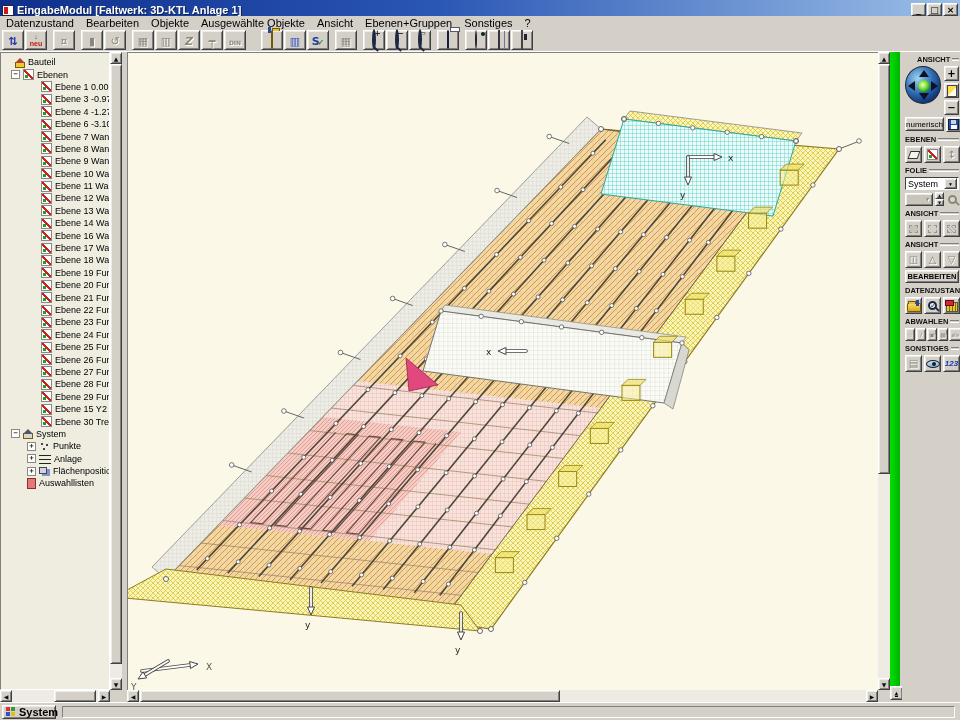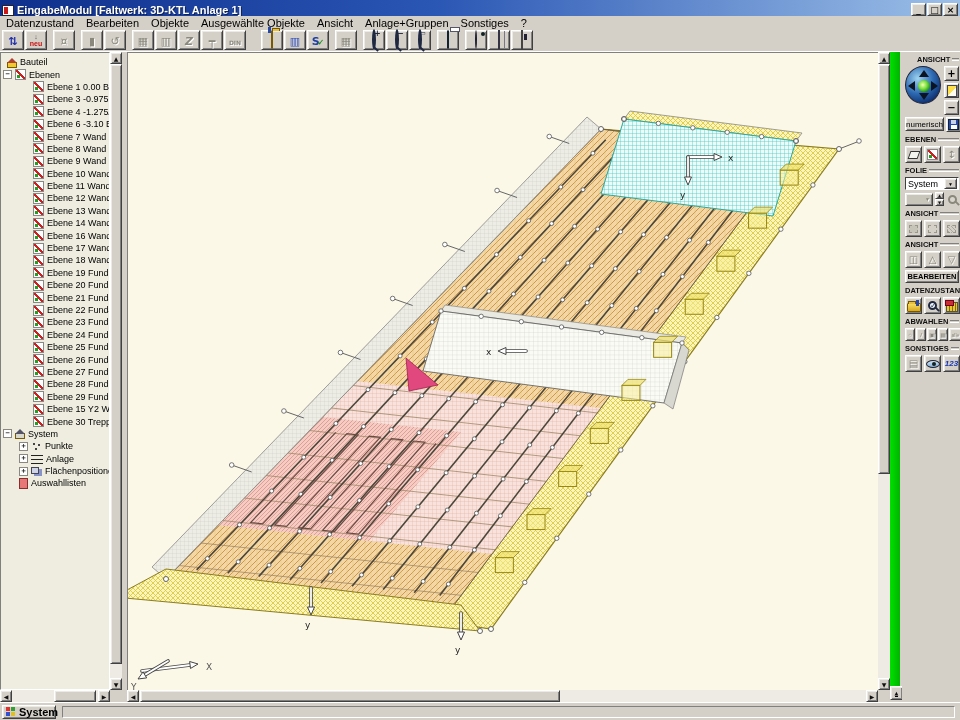--- a/index.html
+++ b/index.html
@@ -43,21 +43,21 @@
   .book::after{content:"";position:absolute;left:0;right:0;top:1px;height:1px;background:#C03030;}
   .door{width:9px;height:12px;background:#EDE6D2;border:1px solid #444;position:relative;}
   .door::after{content:"";position:absolute;left:2px;top:3px;width:3px;height:6px;background:#223;}
   .flp{width:11px;height:11px;background:#2848A8;position:relative;border:1px solid #123;}
   .flp::before{content:"";position:absolute;left:2px;top:0;width:5px;height:4px;background:#C8D4E8;}
   .flp::after{content:"";position:absolute;left:2px;bottom:0;width:6px;height:4px;background:#fff;}
   .bld{width:12px;height:10px;background:repeating-linear-gradient(90deg,#E8C830 0 2px,#8a6a00 2px 3px);border:1px solid #554;margin-top:3px;position:relative;}
   .bld::after{content:"";position:absolute;left:-2px;top:-3px;width:7px;height:4px;background:#C83030;border:1px solid #702;}
   .split{width:10px;height:12px;background:linear-gradient(135deg,#FFE048 55%,#FDFDF5 55%);border:1px solid #445;}
   
-  #treepanel{left:0;top:52px;width:110px;height:638px;background:#EFEDE0;border:1px solid;border-color:#808080 #fff #fff #808080;overflow:hidden;padding:3px 0 0 0;}
+  #treepanel{left:0;top:52px;width:110px;height:638px;background:#EFEDE0;border:1px solid;border-color:#808080 #fff #fff #808080;overflow:hidden;padding:3px 0 0 8px;}
   .trow{height:12.4px;display:flex;align-items:center;gap:3px;white-space:nowrap;font-size:9px;color:#000;}
   .exp{width:9px;height:9px;background:#fff;border:1px solid #8a8880;font:bold 7px/7px "DejaVu Sans Mono",monospace;color:#222;text-align:center;flex:none;}
   .epage{width:11px;height:11px;background:#fff;border:1px solid #888;position:relative;flex:none;}
   .epage::before{content:"";position:absolute;inset:0;background:linear-gradient(45deg,transparent 42%,#CC2020 42%,#CC2020 58%,transparent 58%);}
   .epage::after{content:"";position:absolute;left:1px;bottom:1px;width:3px;height:3px;background:#20A020;}
   .house{width:10px;height:6px;background:#F0C830;border:1px solid #7a5c00;position:relative;margin-top:5px;flex:none;}
   .house::before{content:"";position:absolute;left:-1px;top:-5px;border-left:5px solid transparent;border-right:5px solid transparent;border-bottom:5px solid #B04030;}
   .house.gray{background:#D8D8CC;} .house.gray::before{border-bottom-color:#556;}
   .pts{width:11px;height:10px;flex:none;background:
     radial-gradient(circle 2px at 3px 3px,#444 60%,transparent 65%),
@@ -123,21 +123,21 @@
   <span class="wbtn raised">□</span>
   <span class="wbtn raised">×</span>
 </div>
 
 <div id="menubar" class="abs">
     <span class="mitem">Datenzustand</span>
     <span class="mitem">Bearbeiten</span>
     <span class="mitem">Objekte</span>
     <span class="mitem">Ausgewählte Objekte</span>
     <span class="mitem">Ansicht</span>
-    <span class="mitem">Anlage+Gruppen</span>
+    <span class="mitem">Ebenen+Gruppen</span>
     <span class="mitem">Sonstiges</span>
     <span class="mitem">?</span>
   </div>
 
 <div id="toolbar" class="abs">
     <div class="tbtn raised">
       <span><span class="g" style="color:#2030B0;font-weight:bold;">⇅</span></span>
     </div>
     <div class="tbtn raised">
       <span>

